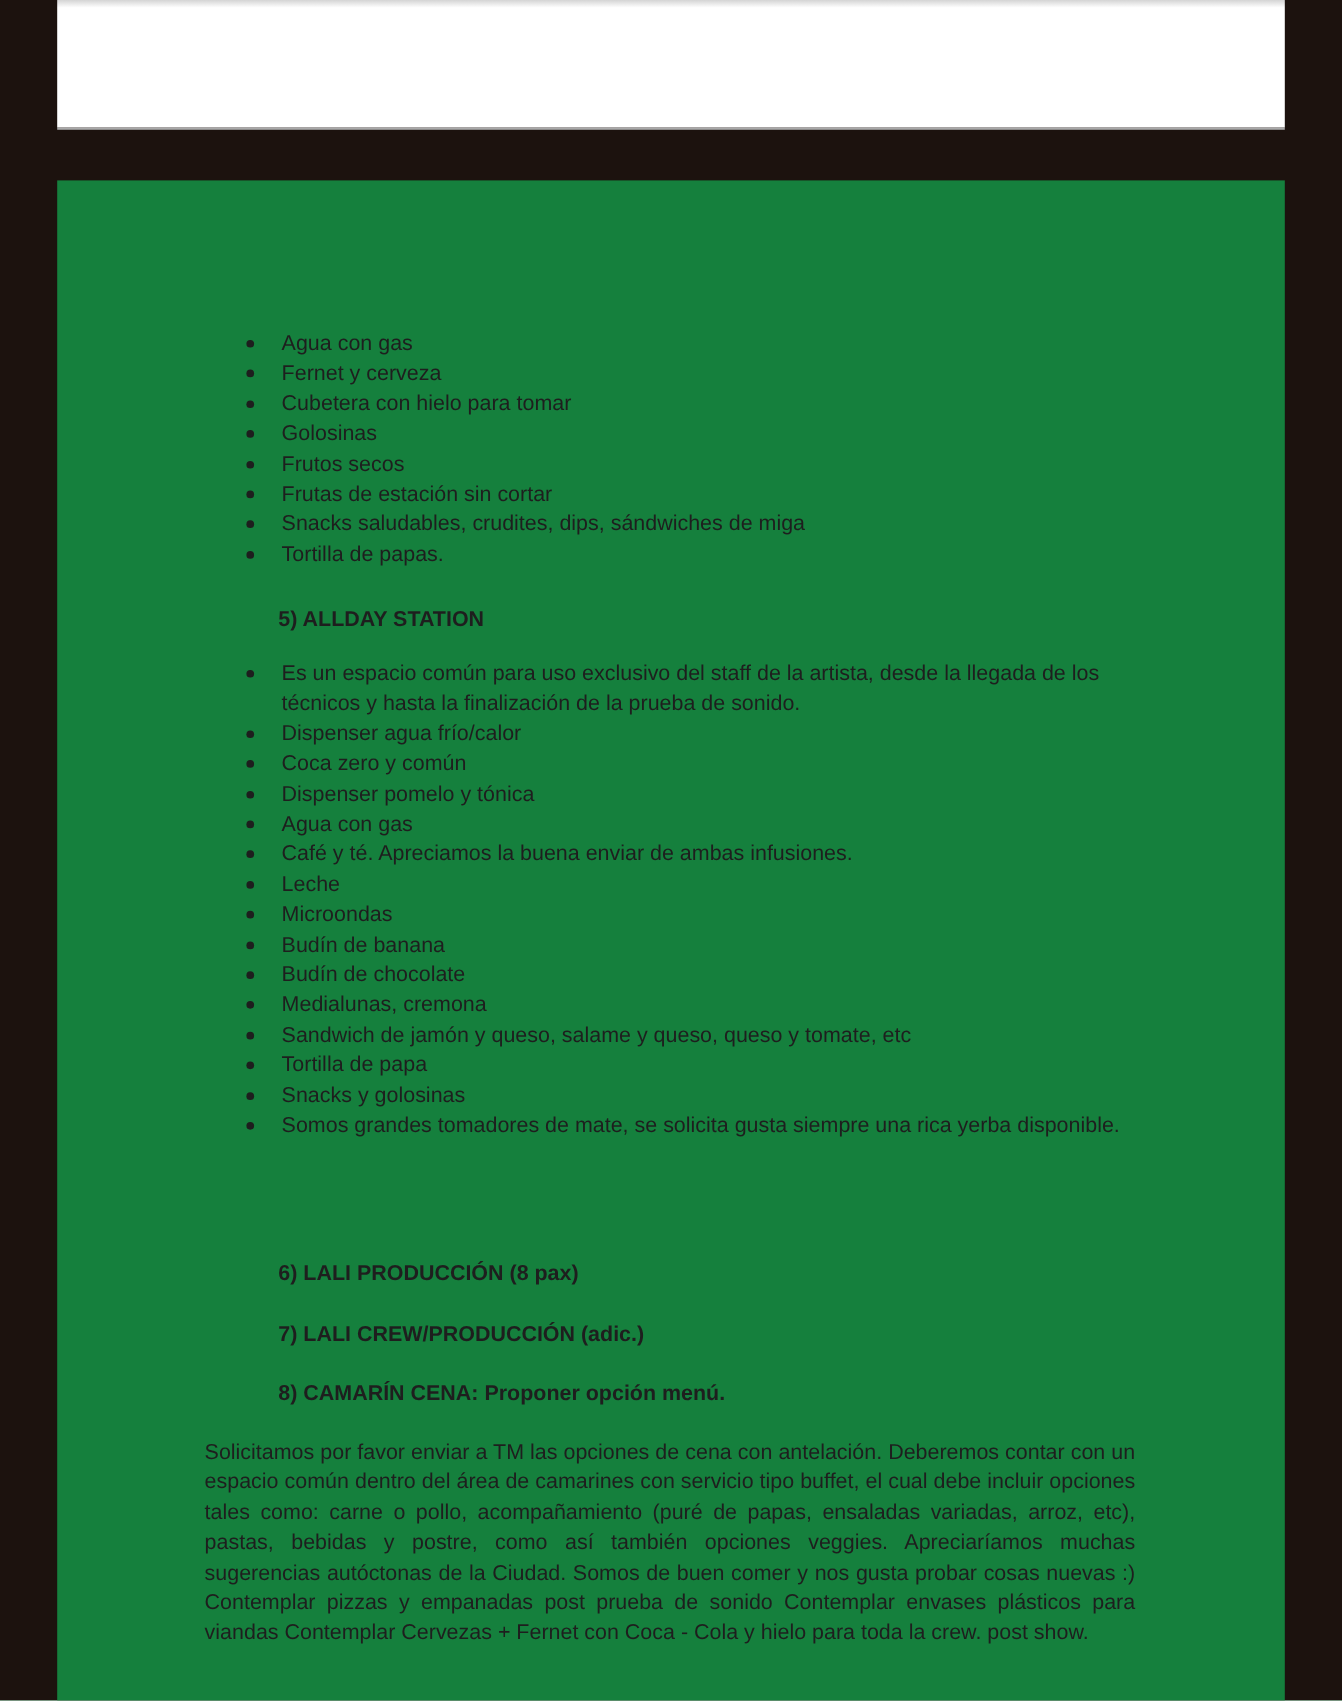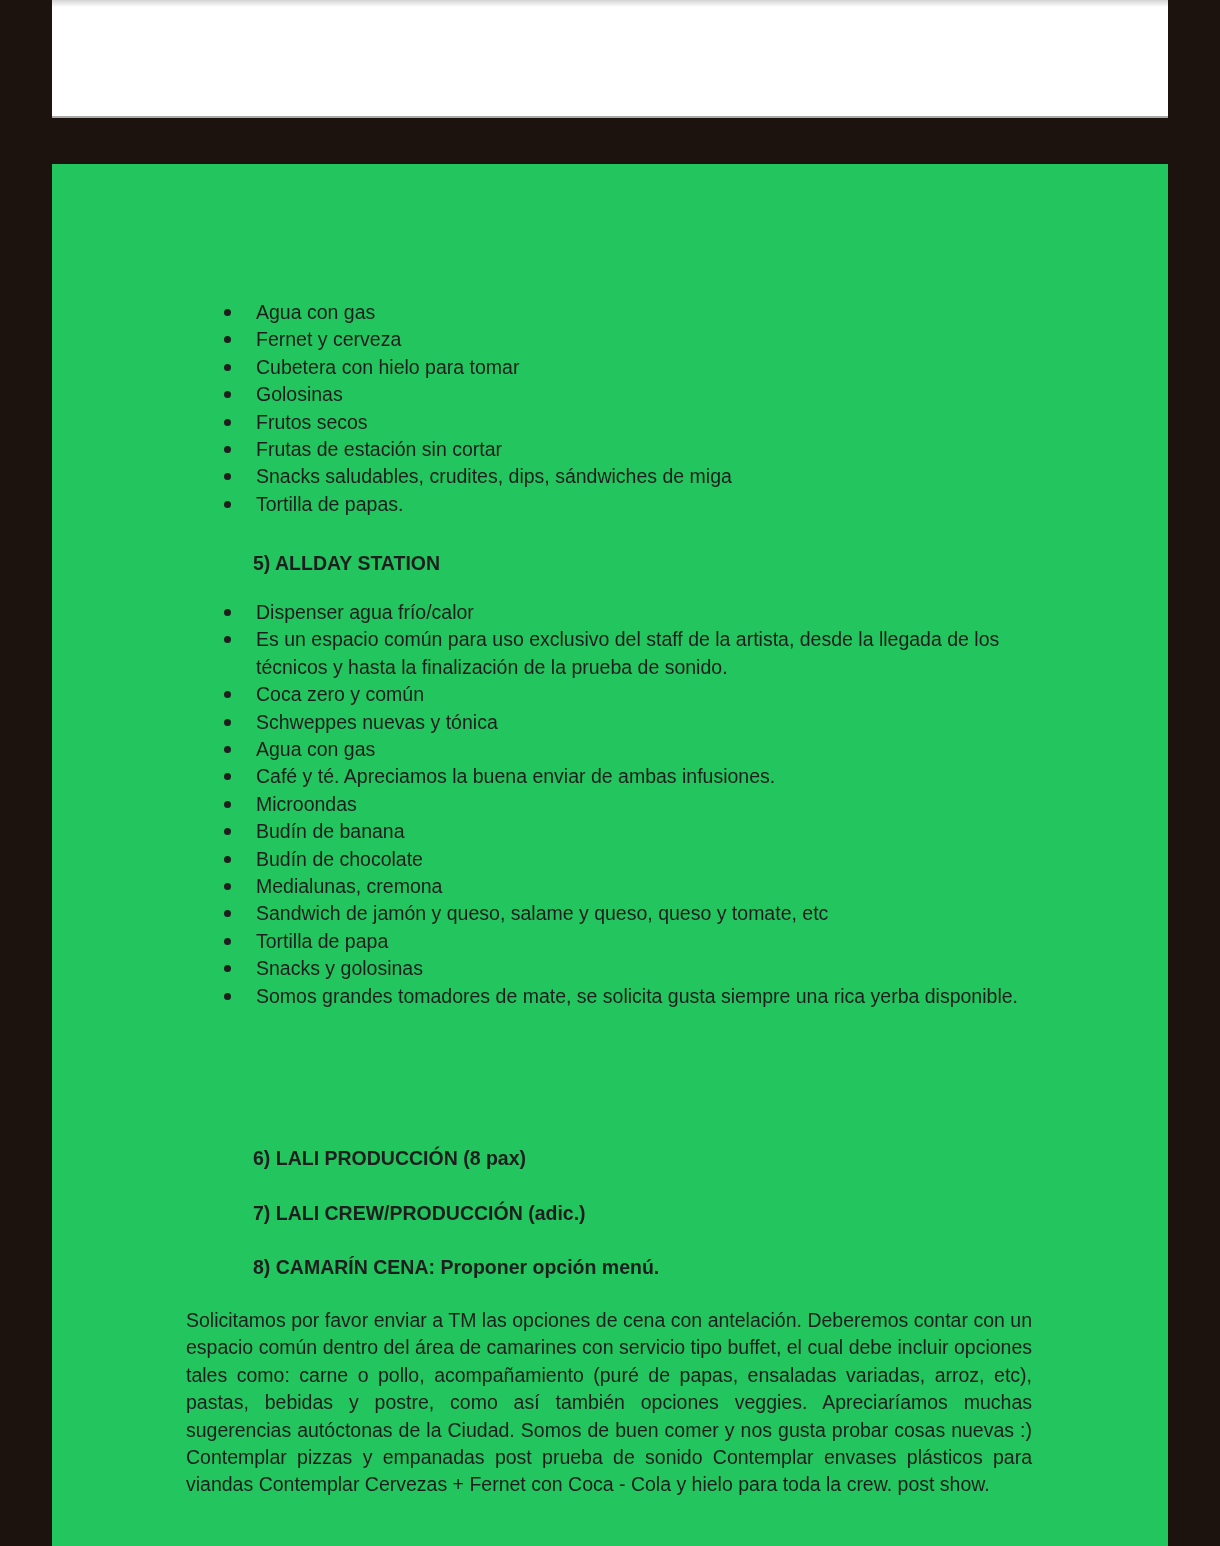--- a/index.html
+++ b/index.html
@@ -15,21 +15,21 @@
   }
   .viewer-bg {
     position: absolute;
     inset: 0;
     background: #1c120e;
   }
   .paper {
     position: absolute;
     left: 52px;
     width: 1116px;
-    background: #22c55e;
+    background: #15803d;
   }
   .paper-prev {
     top: 0;
     height: 116px;
     border-bottom: 2px solid #a9a9a9;
     background: linear-gradient(#d4d4d4 0px, #ffffff 7px);
   }
   .paper-current {
     top: 164px;
     height: 1382px;
@@ -99,26 +99,27 @@
     <li>Golosinas</li>
     <li>Frutos secos</li>
     <li>Frutas de estación sin cortar</li>
     <li>Snacks saludables, crudites, dips, sándwiches de miga</li>
     <li>Tortilla de papas.</li>
   </ul>
 
   <h2 class="doc-heading doc-text heading-5">5) ALLDAY STATION</h2>
 
   <ul class="doc-list list-allday">
+    <li>Es un espacio común para uso exclusivo del staff de la artista, desde la llegada de los técnicos y hasta la finalización de la prueba de sonido.</li>
     <li>Dispenser agua frío/calor</li>
-    <li>Es un espacio común para uso exclusivo del staff de la artista, desde la llegada de los técnicos y hasta la finalización de la prueba de sonido.</li>
     <li>Coca zero y común</li>
-    <li>Schweppes nuevas y tónica</li>
+    <li>Dispenser pomelo y tónica</li>
     <li>Agua con gas</li>
     <li>Café y té. Apreciamos la buena enviar de ambas infusiones.</li>
+    <li>Leche</li>
     <li>Microondas</li>
     <li>Budín de banana</li>
     <li>Budín de chocolate</li>
     <li>Medialunas, cremona</li>
     <li>Sandwich de jamón y queso, salame y queso, queso y tomate, etc</li>
     <li>Tortilla de papa</li>
     <li>Snacks y golosinas</li>
     <li>Somos grandes tomadores de mate, se solicita gusta siempre una rica yerba disponible.</li>
   </ul>
 

